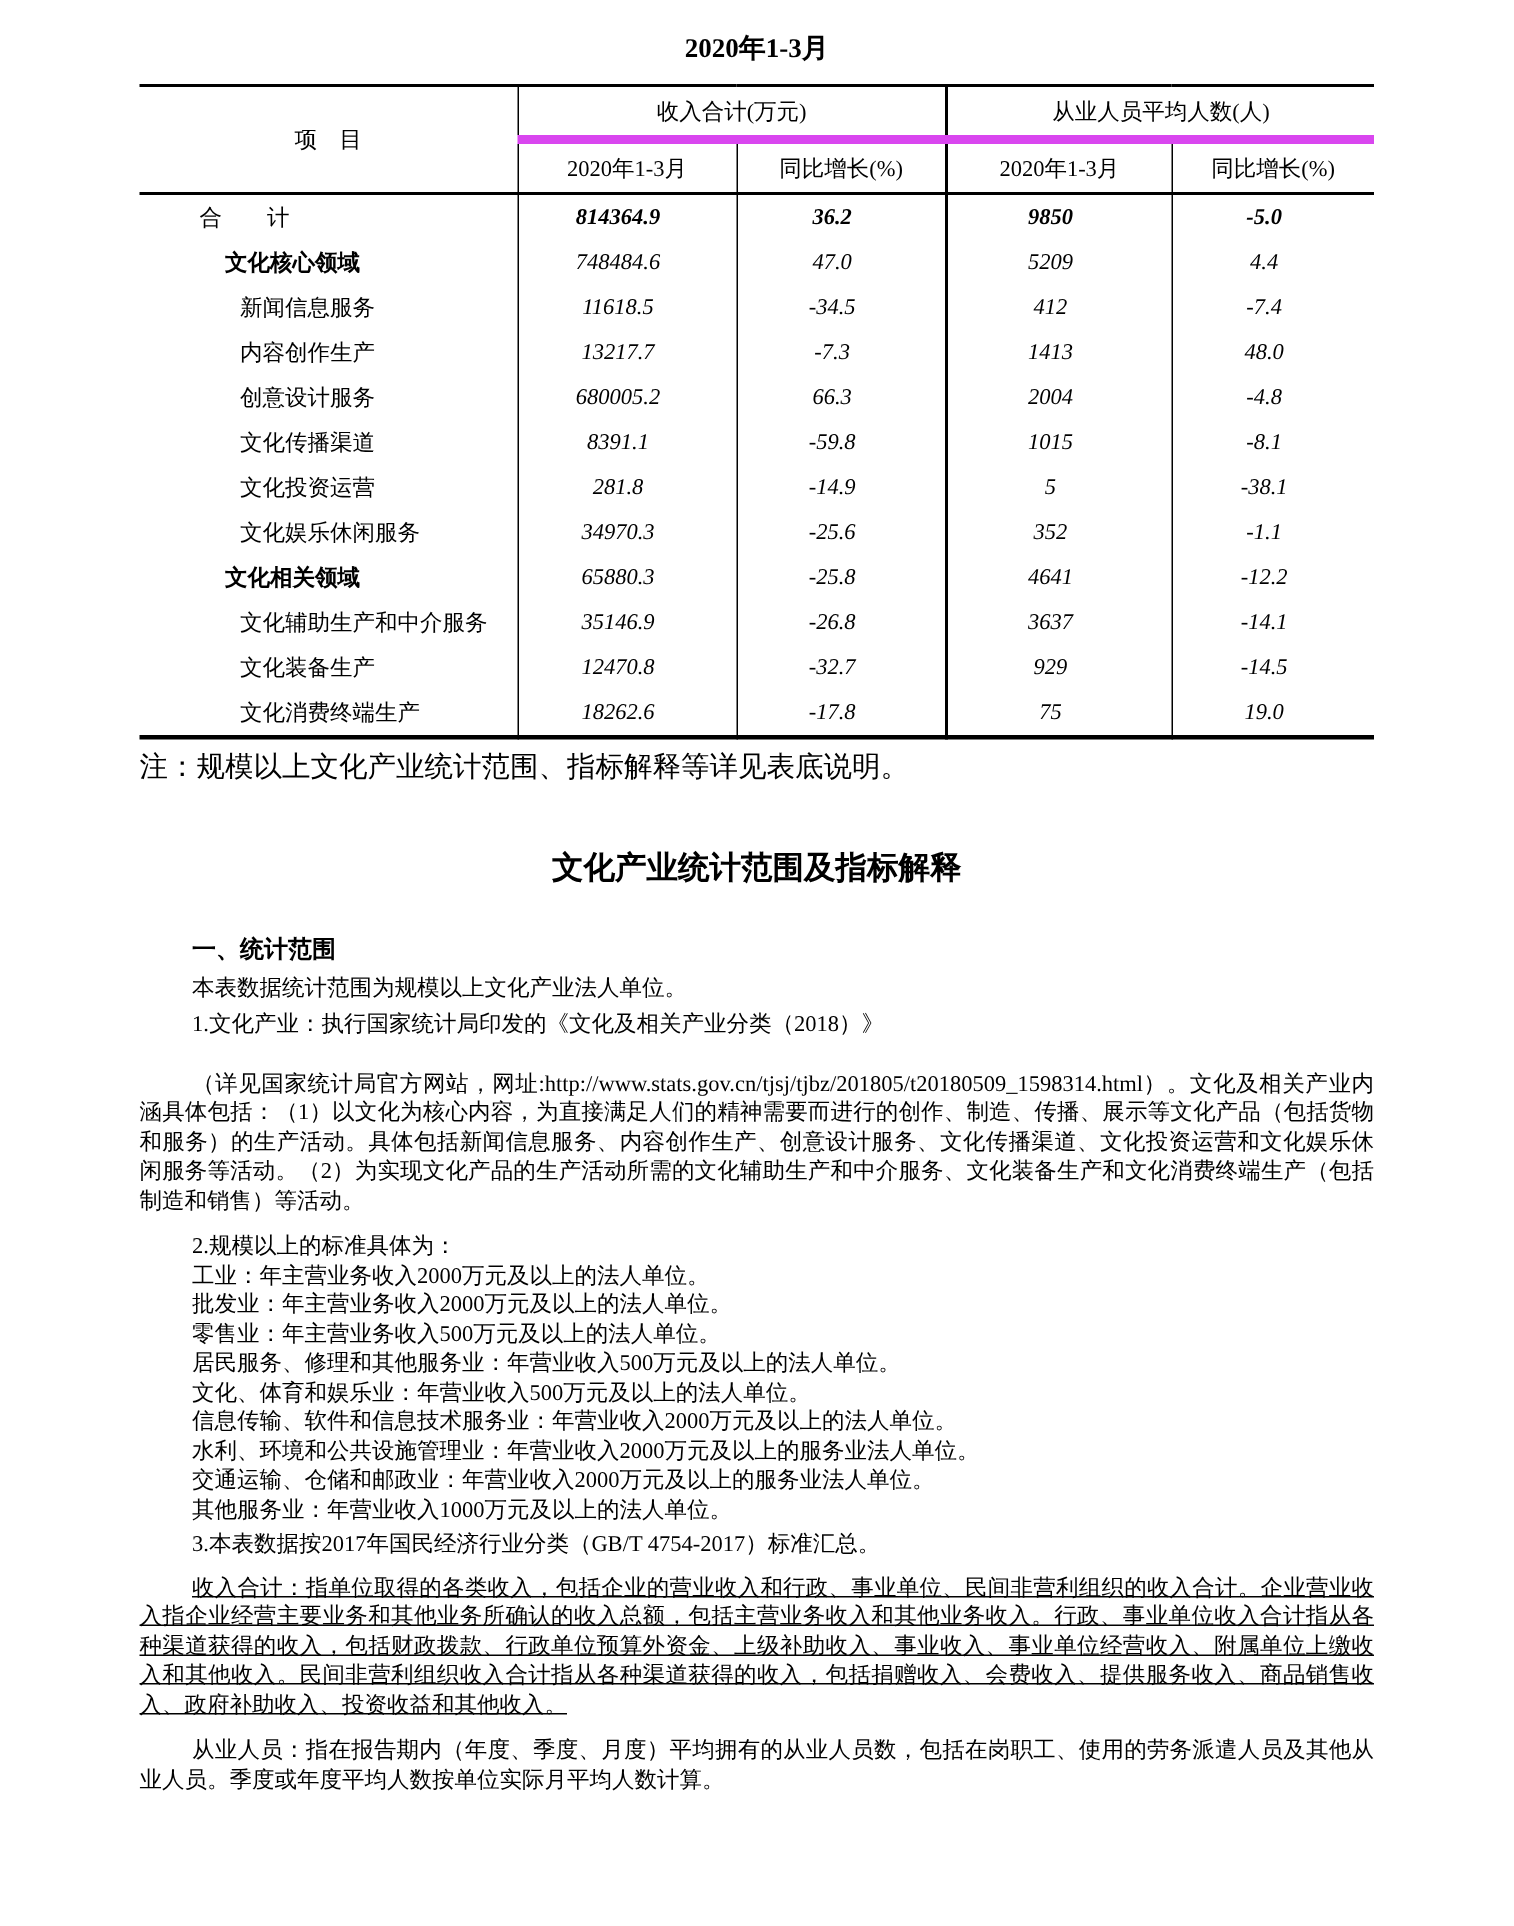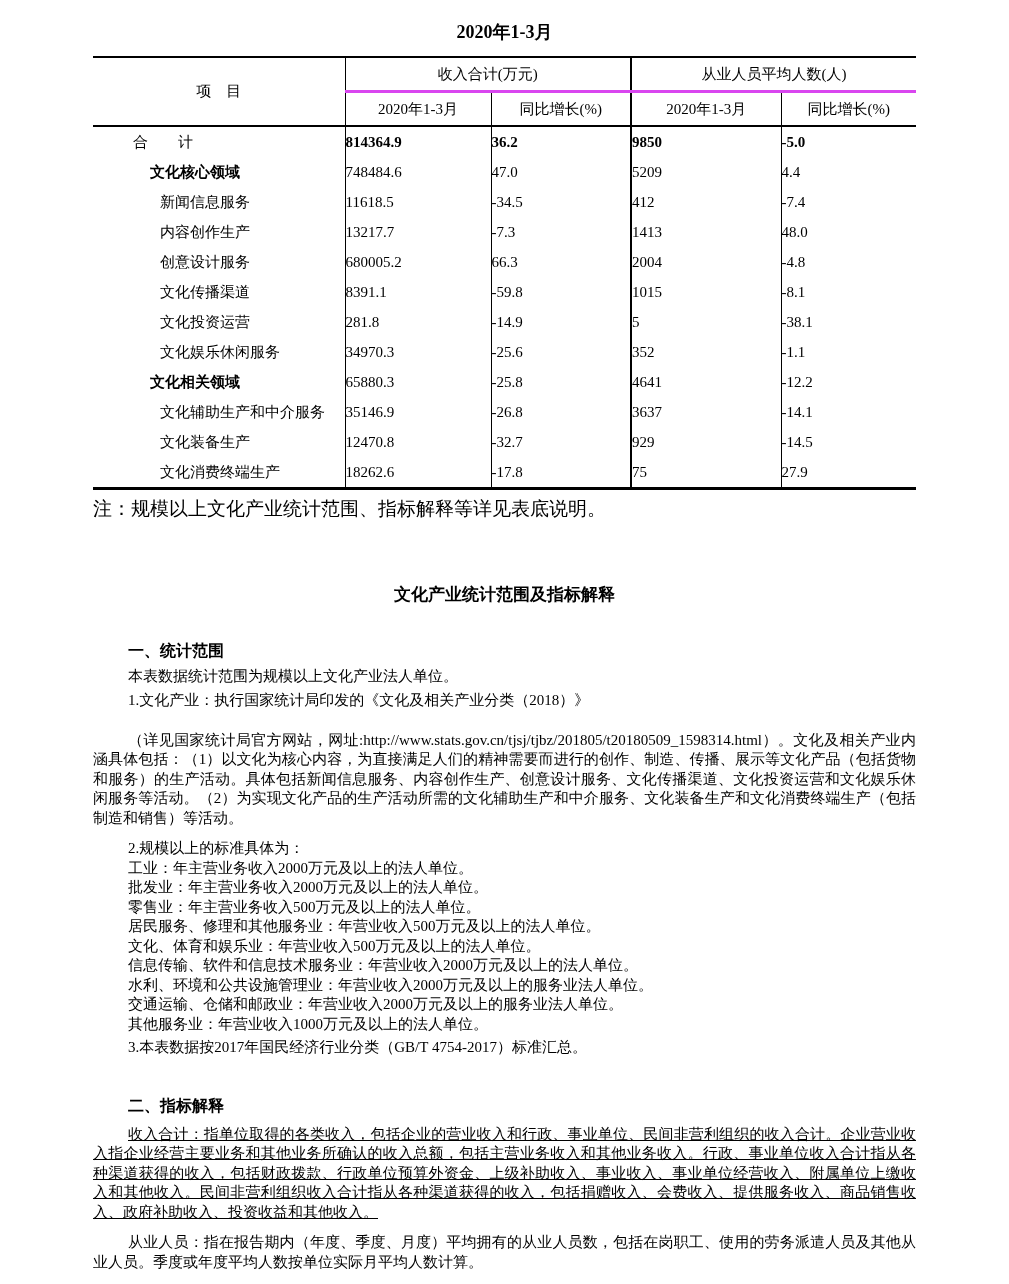--- a/index.html
+++ b/index.html
@@ -28,42 +28,42 @@
     border-collapse: collapse;
     table-layout: fixed;
     width: 823px;
     border-top: 2px solid #000;
     border-bottom: 3px solid #000;
     font-size: 15px;
   }
   table.stats th { font-weight: normal; padding: 0; }
   .h1row th { height: 32px; text-align: center; }
   .h2row th { height: 32px; text-align: center; border-bottom: 2px solid #000; }
-  .grp { border-bottom: 3px solid #d946ef; }
+  .grp { border-bottom: 6px solid #d946ef; }
   .item-h { border-bottom: 2px solid #000; text-align: center; }
   .bl1 { border-left: 1px solid #000; }
   .bl2 { border-left: 2px solid #000; }
   table.stats tbody td { height: 30px; padding: 0; }
-  .val { text-align: left; padding-right: 12px !important; }
+  .val { text-align: center; padding-right: 12px !important; font-style: italic; }
   .lbl { padding-left: 67px !important; }
   tr.lv0 .lbl { padding-left: 40px !important; font-weight: normal; }
   tr.lv0 .val { font-weight: bold; }
   tr.lv1 .lbl { padding-left: 57px !important; font-weight: bold; }
 
   .note {
     font-size: 19px;
     margin: 9px 0 0 0;
     line-height: 19.5px;
   }
 
   .explain-title {
-    font-size: 17px;
+    font-size: 21px;
     font-weight: bold;
     text-align: center;
-    margin: 66px 0 0 0;
+    margin: 46px 0 0 0;
     line-height: 20px;
   }
   .sec-h {
     font-size: 16px;
     font-weight: bold;
     margin: 36px 0 0 0;
     text-indent: 35px;
     line-height: 20px;
   }
   .sec-h.sec2 { margin-top: 38px; }
@@ -185,21 +185,21 @@
         <td class="val bl1">12470.8</td>
         <td class="val bl1">-32.7</td>
         <td class="val bl2">929</td>
         <td class="val bl1">-14.5</td>
       </tr>
       <tr class="lv2">
         <td class="lbl">文化消费终端生产</td>
         <td class="val bl1">18262.6</td>
         <td class="val bl1">-17.8</td>
         <td class="val bl2">75</td>
-        <td class="val bl1">27.9</td>
+        <td class="val bl1">19.0</td>
       </tr>
     </tbody>
   </table>
 
   <p class="note">注：规模以上文化产业统计范围、指标解释等详见表底说明。</p>
 
   <div class="explain-title">文化产业统计范围及指标解释</div>
 
   <div class="sec-h">一、统计范围</div>
   <p class="para mt6">本表数据统计范围为规模以上文化产业法人单位。</p>
@@ -214,17 +214,16 @@
     <p class="para">居民服务、修理和其他服务业：年营业收入500万元及以上的法人单位。</p>
     <p class="para">文化、体育和娱乐业：年营业收入500万元及以上的法人单位。</p>
     <p class="para">信息传输、软件和信息技术服务业：年营业收入2000万元及以上的法人单位。</p>
     <p class="para">水利、环境和公共设施管理业：年营业收入2000万元及以上的服务业法人单位。</p>
     <p class="para">交通运输、仓储和邮政业：年营业收入2000万元及以上的服务业法人单位。</p>
     <p class="para">其他服务业：年营业收入1000万元及以上的法人单位。</p>
   </div>
 
   <p class="para mt4">3.本表数据按2017年国民经济行业分类（GB/T 4754-2017）标准汇总。</p>
 
-  <div class="sec-h sec2">二、指标解释</div>
   <p class="para mt9">收入合计：指单位取得的各类收入，包括企业的营业收入和行政、事业单位、民间非营利组织的收入合计。企业营业收入指企业经营主要业务和其他业务所确认的收入总额，包括主营业务收入和其他业务收入。行政、事业单位收入合计指从各种渠道获得的收入，包括财政拨款、行政单位预算外资金、上级补助收入、事业收入、事业单位经营收入、附属单位上缴收入和其他收入。民间非营利组织收入合计指从各种渠道获得的收入，包括捐赠收入、会费收入、提供服务收入、商品销售收入、政府补助收入、投资收益和其他收入。</p>
   <p class="para mt11">从业人员：指在报告期内（年度、季度、月度）平均拥有的从业人员数，包括在岗职工、使用的劳务派遣人员及其他从业人员。季度或年度平均人数按单位实际月平均人数计算。</p>
 
 </div>
 
 </body></html>

